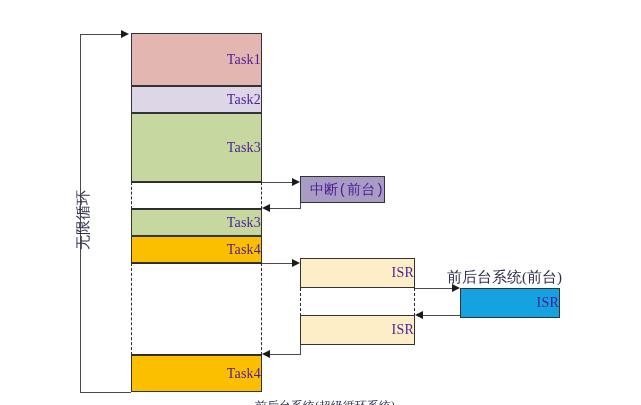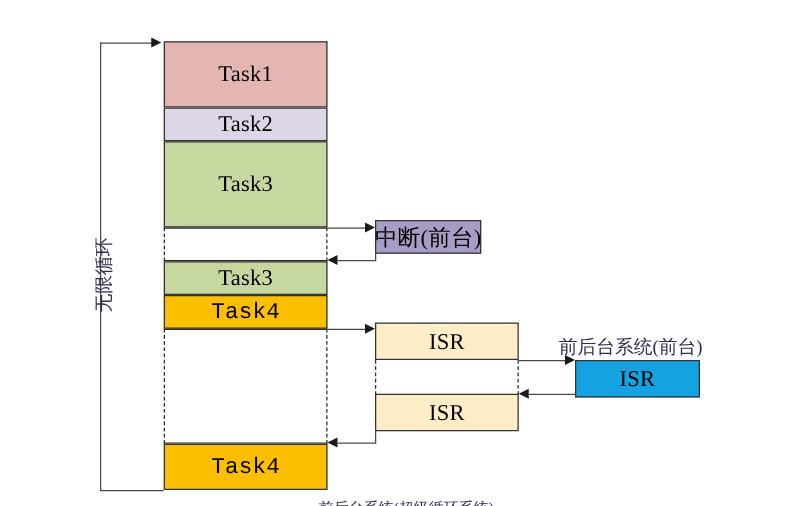--- a/index.html
+++ b/index.html
@@ -14,35 +14,35 @@
     font-family: "Liberation Serif", "DejaVu Serif", serif;
     color: #1f1f3d;
   }
   #canvas { position: absolute; left: 0; top: 0; width: 641px; height: 405px; }
 
   .blk {
     position: absolute;
     border: 1px solid #333333;
     display: flex;
     align-items: center;
-    justify-content: center;
-    font-size: 18px;
+    justify-content: flex-end;
+    font-size: 14px;
     letter-spacing: .2px;
-    color: #000000;
+    color: #4c1d95;
     white-space: nowrap;
   }
 
   
   .task1 { background: #e4b6b2; }
   .task2 { background: #ddd6e7; }
   .task3 { background: #c6d8a0; }
-  .task4 { background: #fcbf00; font-family: Liberation Mono, monospace; }
+  .task4 { background: #fcbf00; }
   .isr   { background: #fdeec8; }
   .isrblue { background: #14a2e0; }
-  .irqbox { background: #a89bc4; }
+  .irqbox { background: #a89bc4; font-family: Liberation Mono, monospace; }
 
   
   .vdash {
     position: absolute;
     width: 0; border-left: 1px dashed #2b2b2b;
   }
   
   .hline {
     position: absolute;
     height: 0;

